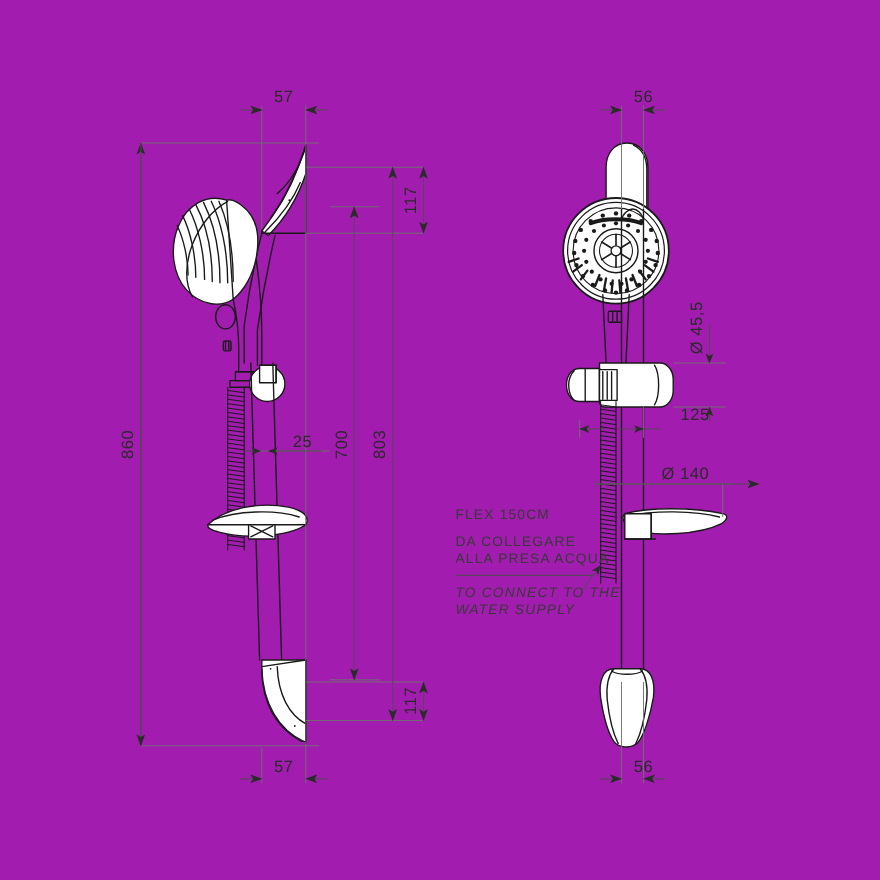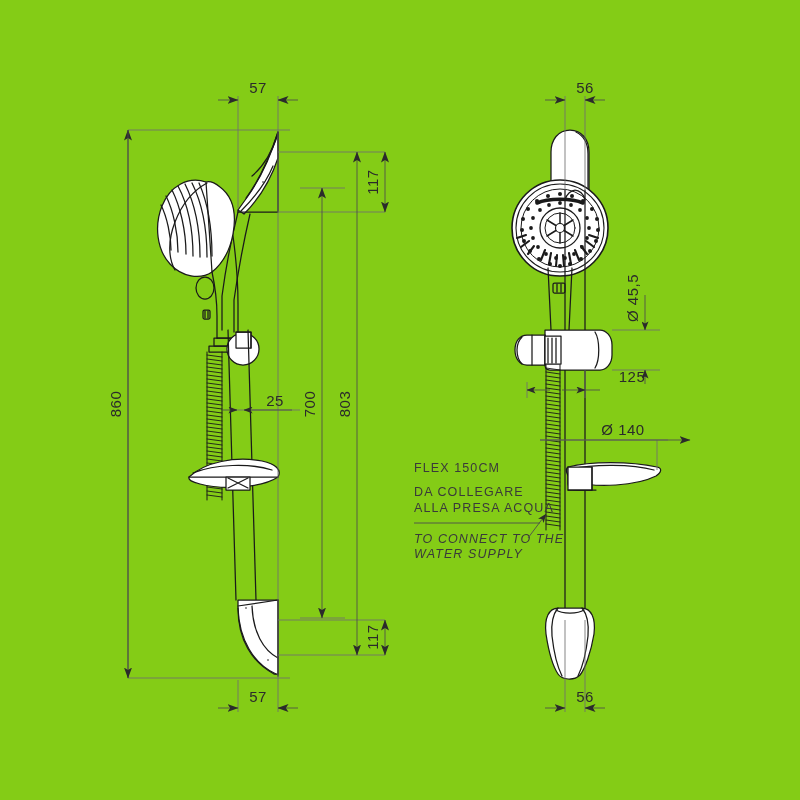--- a/index.html
+++ b/index.html
@@ -1,18 +1,18 @@
 <!DOCTYPE html>
 <html><head>
 <meta charset="utf-8">
 <style>
   html,body{margin:0;padding:0;background:#ffffff;}
   body{width:800px;height:800px;overflow:hidden;
        font-family:"Liberation Sans",sans-serif;}
-  #sheet{position:relative;width:800px;height:800px;background:#84cc16;}
+  #sheet{position:relative;width:800px;height:800px;background:#a21caf;}
   svg{display:block;}
   .dimtxt{font-family:"Liberation Sans",sans-serif;font-size:15px;fill:#2b2b2b;
           letter-spacing:.5px;}
   .notetxt{font-family:"Liberation Sans",sans-serif;font-size:12.5px;fill:#3a3a3a;
            letter-spacing:1.1px;}
   .notetxt.ital{font-style:italic;}
 </style>
 </head>
 <body>
 

